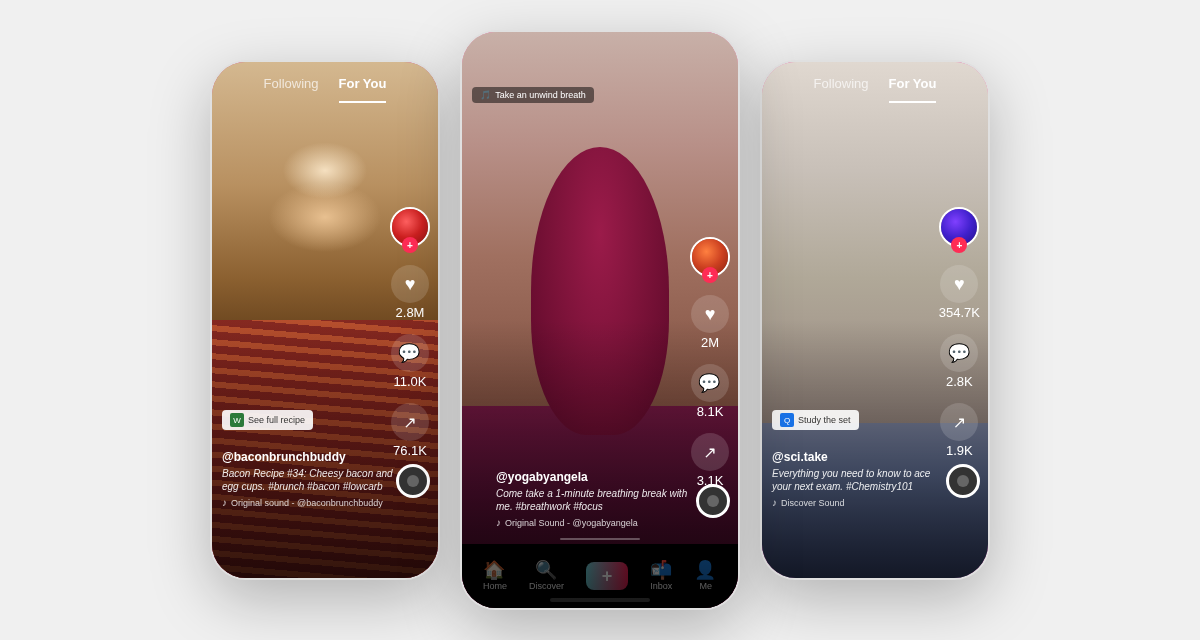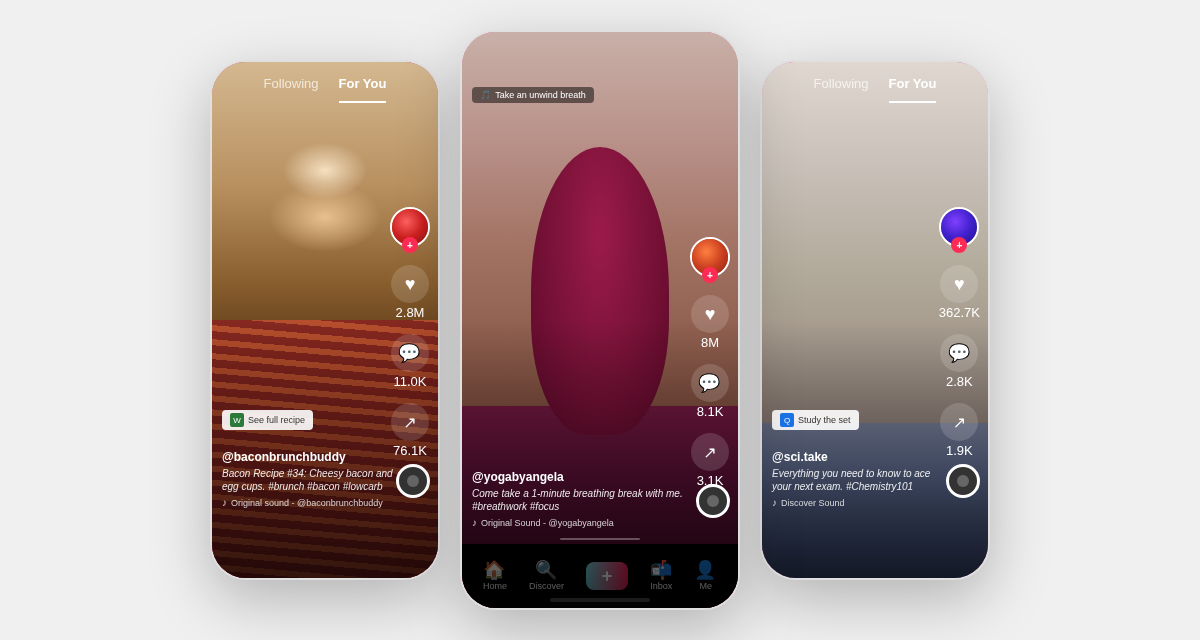--- a/index.html
+++ b/index.html
@@ -537,33 +537,33 @@
       <div class="action-btn">
         <div class="avatar-wrap">
           <div class="avatar-circle">
               <div class="avatar-img-yoga"></div>
             </div>
           <div class="follow-badge">+</div>
         </div>
       </div>
       <div class="action-btn">
         <div class="action-circle">♥</div>
-        <span class="action-count">8M</span>
+        <span class="action-count">2M</span>
       </div>
       <div class="action-btn">
         <div class="action-circle">💬</div>
         <span class="action-count">8.1K</span>
       </div>
       <div class="action-btn">
         <div class="share-btn">↗</div>
         <span class="action-count">3.1K</span>
       </div>
     </div>
 
-    <div class="bottom-info" style="bottom:80px;">
+    <div class="bottom-info" style="bottom:80px;margin-left:24px;">
       <div class="username">@yogabyangela</div>
       <div class="description">Come take a 1-minute breathing break with me. #breathwork #focus</div>
       <div class="sound-row">
         <span class="music-note">♪</span>
         <span>Original Sound - @yogabyangela</span>
       </div>
     </div>
 
     <div class="record-disc" style="bottom:90px;">
       <div class="record-inner"></div>
@@ -613,21 +613,21 @@
       <div class="action-btn">
         <div class="avatar-wrap">
           <div class="avatar-circle">
               <div class="avatar-img-sci"></div>
             </div>
           <div class="follow-badge">+</div>
         </div>
       </div>
       <div class="action-btn">
         <div class="action-circle">♥</div>
-        <span class="action-count">362.7K</span>
+        <span class="action-count">354.7K</span>
       </div>
       <div class="action-btn">
         <div class="action-circle">💬</div>
         <span class="action-count">2.8K</span>
       </div>
       <div class="action-btn">
         <div class="share-btn">↗</div>
         <span class="action-count">1.9K</span>
       </div>
     </div>

